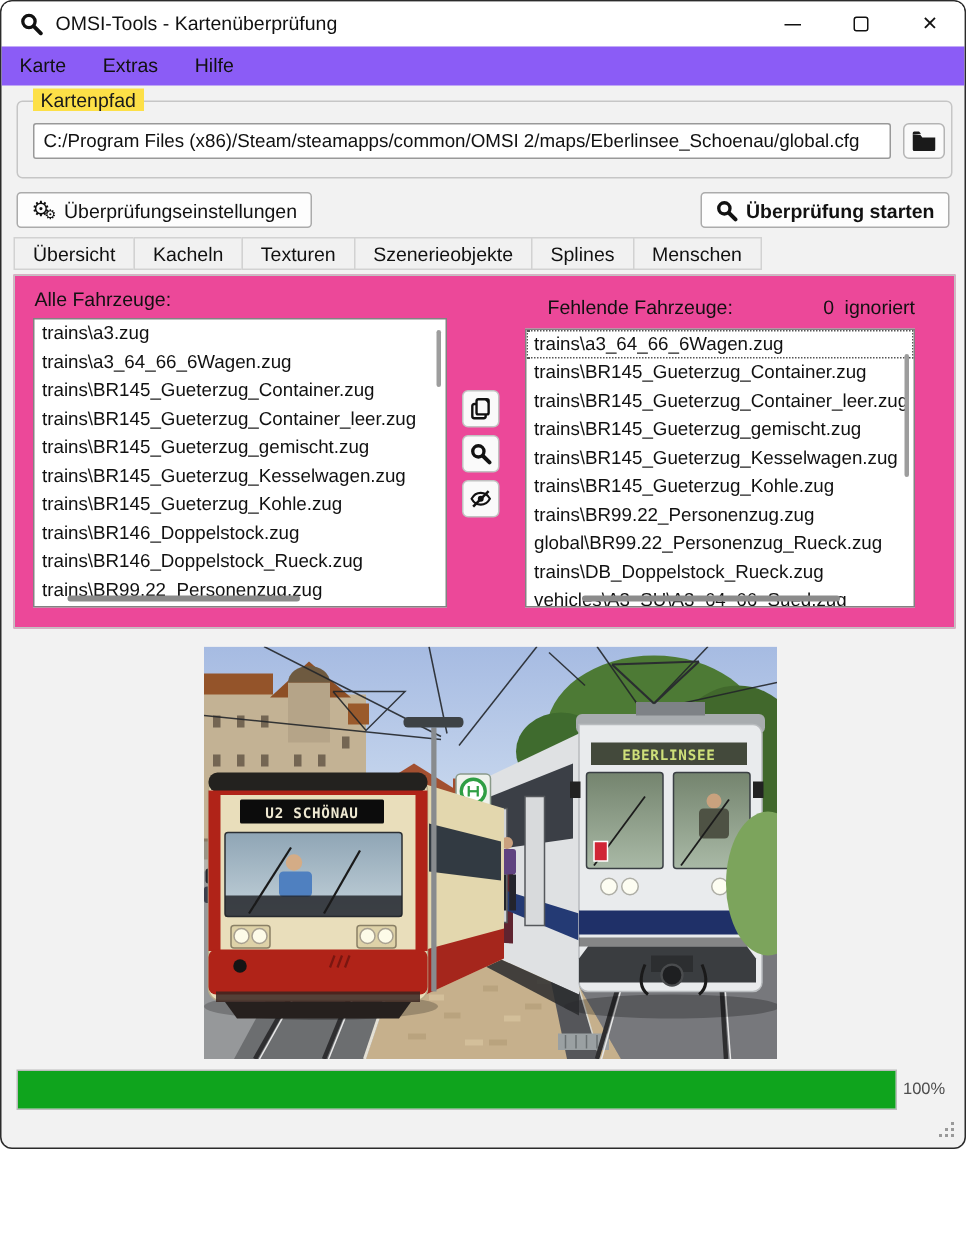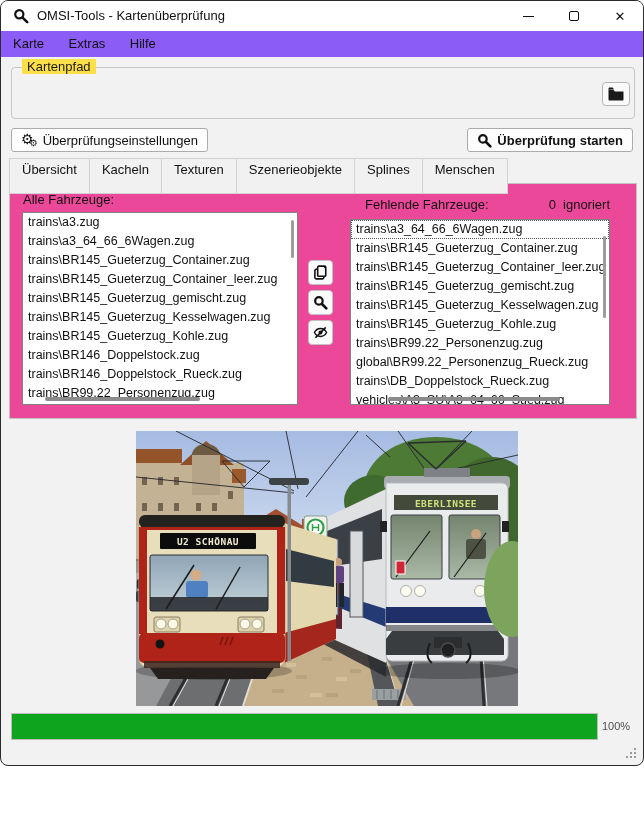--- a/index.html
+++ b/index.html
@@ -28,21 +28,21 @@
                 border-radius:4px; display:flex; align-items:center; justify-content:center; }
   
   .btn { position:absolute; height:24px; background:#fdfdfd; border:1px solid #ababab; border-radius:3px;
          font-size:13px; color:#111; display:flex; align-items:center; gap:5px; padding:0 9px; }
   .btn-settings { left:10px; top:127px; }
   .btn-start { right:10px; top:127px; font-weight:bold; }
   .gear-big { font-size:14px; line-height:14px; }
   .gear-small { font-size:9px; line-height:9px; margin-left:-4px; margin-top:7px; }
   
   .tabs { position:absolute; left:8px; top:157px; display:flex; align-items:flex-end; z-index:3; }
-  .tab { height:36px; line-height:21px; padding:0 12px; font-size:13px; color:#111;
+  .tab { height:22px; line-height:21px; padding:0 12px; font-size:13px; color:#111;
          background:#f1f1f1; border:1px solid #d2d2d2; margin-right:-1px; }
   .tab.active { height:26px; line-height:25px; background:#fbfbfb; border-color:#bfbfbf; border-bottom:1px solid #fbfbfb;
                 position:relative; z-index:4; margin-bottom:-1px; }
   .panel { position:absolute; left:8px; top:182px; width:628px; height:236px; border:1px solid #c2c2c2; background:#ec4899; }
   .list-label { position:absolute; font-size:13px; color:#111; }
   .lbl-all { left:13px; top:8px; }
   .lbl-missing { left:355px; top:13px; }
   .ignored-wrap { position:absolute; right:26px; top:13px; font-size:13px; color:#111; }
   .ignored-wrap span { margin-left:7px; }
   .listbox { position:absolute; background:#fff; border:1px solid #828282; overflow:hidden; }
@@ -95,20 +95,21 @@
   </div>
 
   <div class="menubar">
     <span class="menu-item">Karte</span>
     <span class="menu-item">Extras</span>
     <span class="menu-item">Hilfe</span>
   </div>
 
   <div class="groupbox">
     <span class="legend">Kartenpfad</span>
+    <input class="path-input" value="C:/Program Files (x86)/Steam/steamapps/common/OMSI 2/maps/Eberlinsee_Schoenau/global.cfg" style="">
     <div class="folder-btn">
       <svg width="16" height="14" viewBox="0 0 16 14">
         <path d="M0.5 2.8 h5 l1.4 1.8 h8.6 v8 a1 1 0 0 1 -1 1 h-13 a1 1 0 0 1 -1 -1 z" fill="#1a1a1a"></path>
         <path d="M0.5 2.8 v-1.2 a1 1 0 0 1 1 -1 h3.2 l1.3 1.6 z" fill="#1a1a1a"></path>
       </svg>
     </div>
   </div>
 
   <div class="btn btn-settings">
     <span style="display:flex;">

